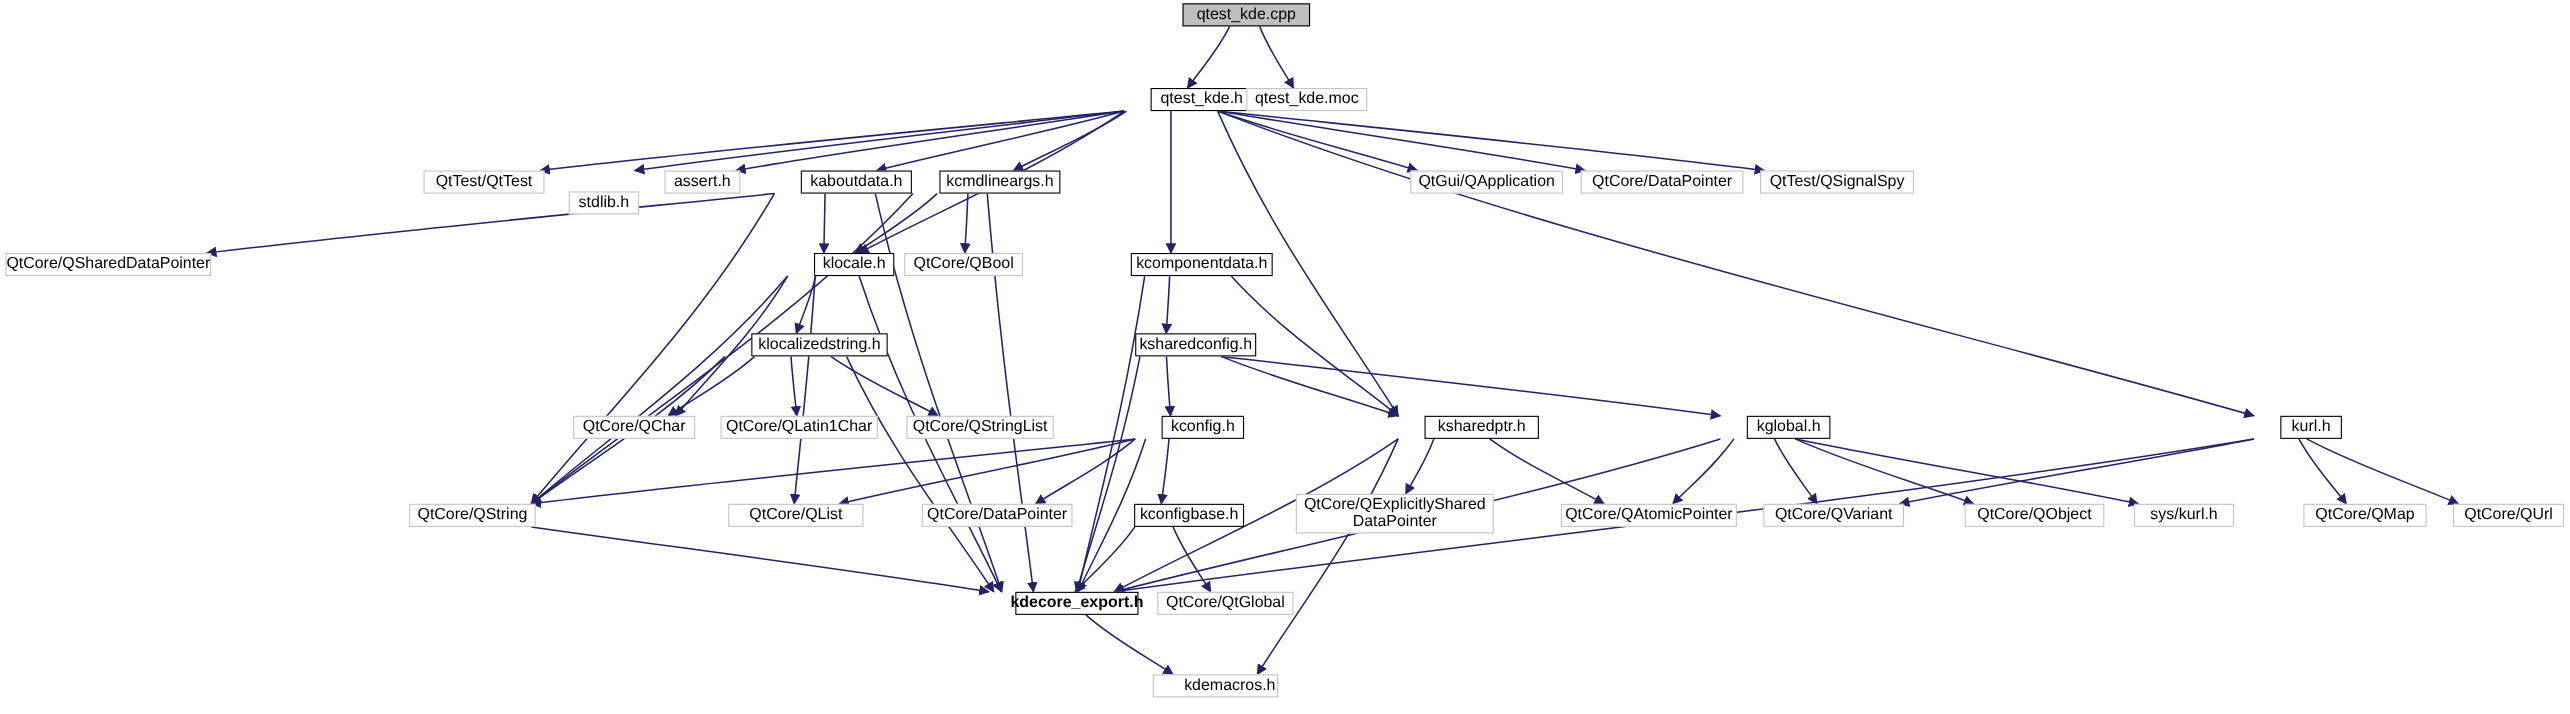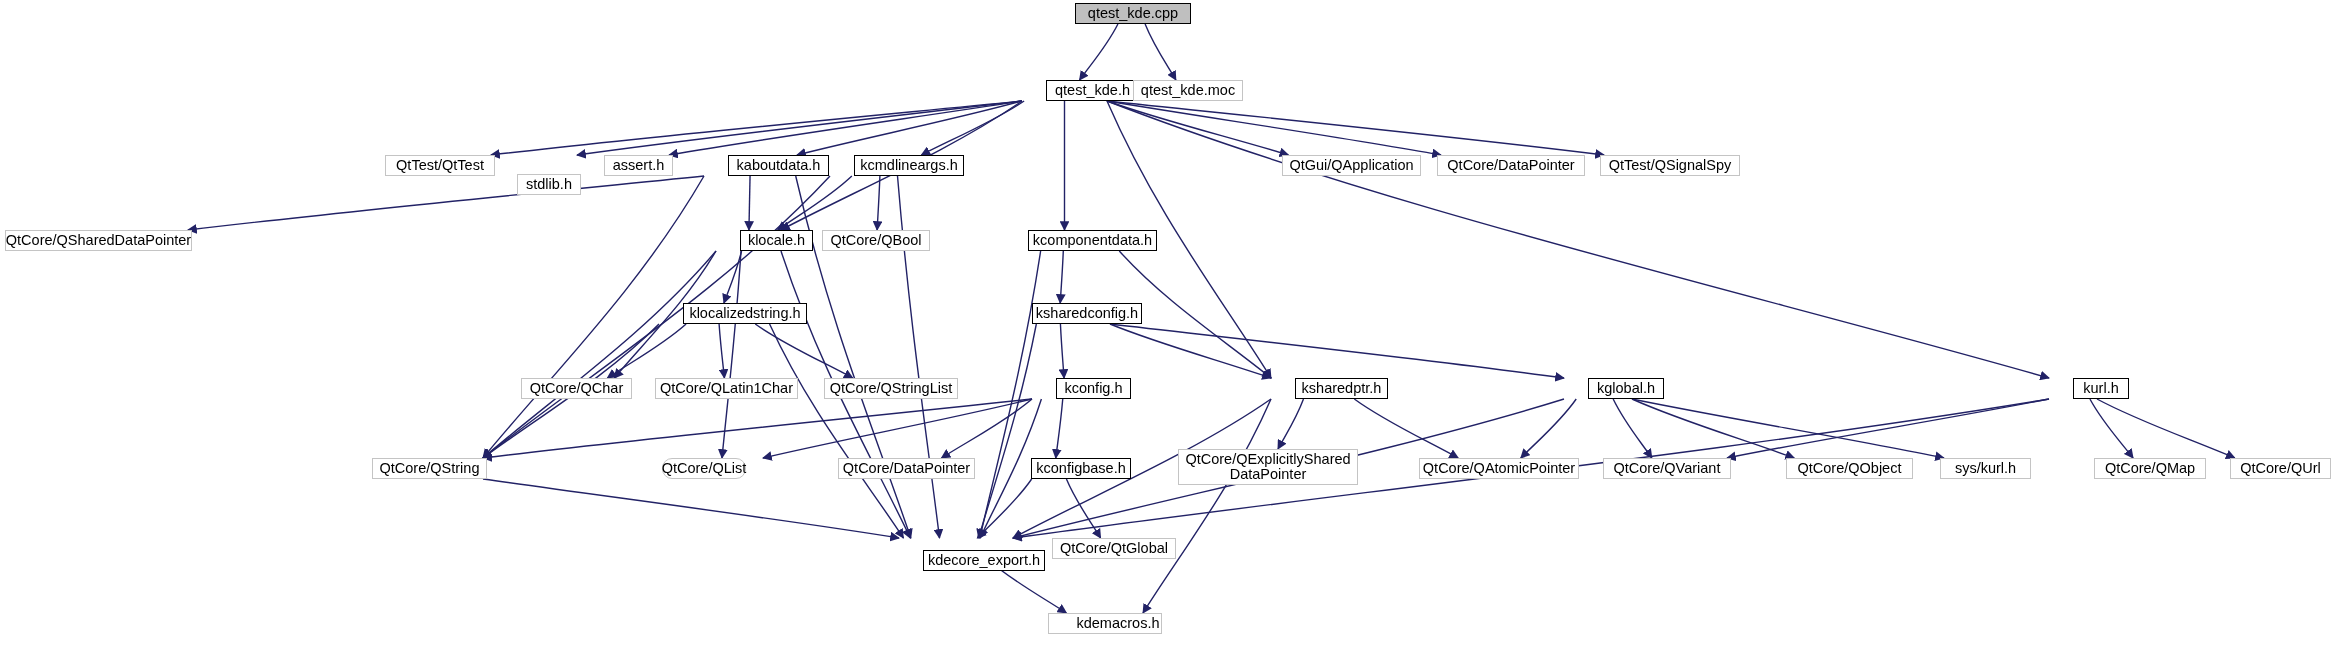--- a/index.html
+++ b/index.html
@@ -103,32 +103,32 @@
       <div class="node plain" style="left: 5px; top: 230px; width: 187px; height: 21px;">QtCore/QSharedDataPointer</div>
       <div class="node bold" style="left: 712px; top: 230px; width: 73px; height: 21px;">klocale.h</div>
       <div class="node plain" style="left: 822px; top: 230px; width: 108px; height: 21px;">QtCore/QBool</div>
       <div class="node bold" style="left: 1000px; top: 230px; width: 129px; height: 21px;">kcomponentdata.h</div>
       <div class="node bold" style="left: 655px; top: 303px; width: 124px; height: 21px;">klocalizedstring.h</div>
       <div class="node bold" style="left: 1004px; top: 303px; width: 110px; height: 21px;">ksharedconfig.h</div>
       <div class="node plain" style="left: 521px; top: 378px; width: 111px; height: 21px;">QtCore/QChar</div>
       <div class="node plain" style="left: 655px; top: 378px; width: 143px; height: 21px;">QtCore/QLatin1Char</div>
       <div class="node plain" style="left: 824px; top: 378px; width: 134px; height: 21px;">QtCore/QStringList</div>
       <div class="node bold" style="left: 1028px; top: 378px; width: 75px; height: 21px;">kconfig.h</div>
-      <div class="node bold" style="left: 1267px; top: 378px; width: 93px; height: 21px;">ksharedptr.h</div>
+      <div class="node bold" style="left: 1267px; top: 378px; width: 104px; height: 21px;">ksharedptr.h</div>
       <div class="node bold" style="left: 1560px; top: 378px; width: 76px; height: 21px;">kglobal.h</div>
       <div class="node bold" style="left: 2045px; top: 378px; width: 56px; height: 21px;">kurl.h</div>
       <div class="node plain" style="left: 372px; top: 458px; width: 115px; height: 21px;">QtCore/QString</div>
-      <div class="node plain" style="left: 662px; top: 458px; width: 84px; height: 21px; border-radius: 10px;">QtCore/QList</div>
+      <div class="node plain" style="left: 662px; top: 458px; width: 123px; height: 21px;">QtCore/QList</div>
       <div class="node plain" style="left: 838px; top: 458px; width: 137px; height: 21px;">QtCore/DataPointer</div>
       <div class="node bold" style="left: 1003px; top: 458px; width: 100px; height: 21px;">kconfigbase.h</div>
       <div class="node plain" style="left: 1178px; top: 449px; width: 180px; height: 36px;">QtCore/QExplicitlyShared
 DataPointer</div>
       <div class="node plain" style="left: 1419px; top: 458px; width: 160px; height: 21px;">QtCore/QAtomicPointer</div>
       <div class="node plain" style="left: 1603px; top: 458px; width: 128px; height: 21px;">QtCore/QVariant</div>
       <div class="node plain" style="left: 1786px; top: 458px; width: 127px; height: 21px;">QtCore/QObject</div>
       <div class="node plain" style="left: 1940px; top: 458px; width: 91px; height: 21px;">sys/kurl.h</div>
       <div class="node plain" style="left: 2094px; top: 458px; width: 112px; height: 21px;">QtCore/QMap</div>
       <div class="node plain" style="left: 2230px; top: 458px; width: 101px; height: 21px;">QtCore/QUrl</div>
-      <div class="node bold" style="left: 895px; top: 550px; width: 122px; height: 21px;">kdecore_export.h</div>
+      <div class="node bold" style="left: 895px; top: 538px; width: 112px; height: 21px; font-weight: bold;">kdecore_export.h</div>
       <div class="node plain" style="left: 1052px; top: 538px; width: 124px; height: 21px;">QtCore/QtGlobal</div>
       <div class="node plain" style="left: 1048px; top: 613px; width: 114px; height: 21px; padding-left: 26px;">kdemacros.h</div>
     </div>
 </div>
 
 </body></html>

